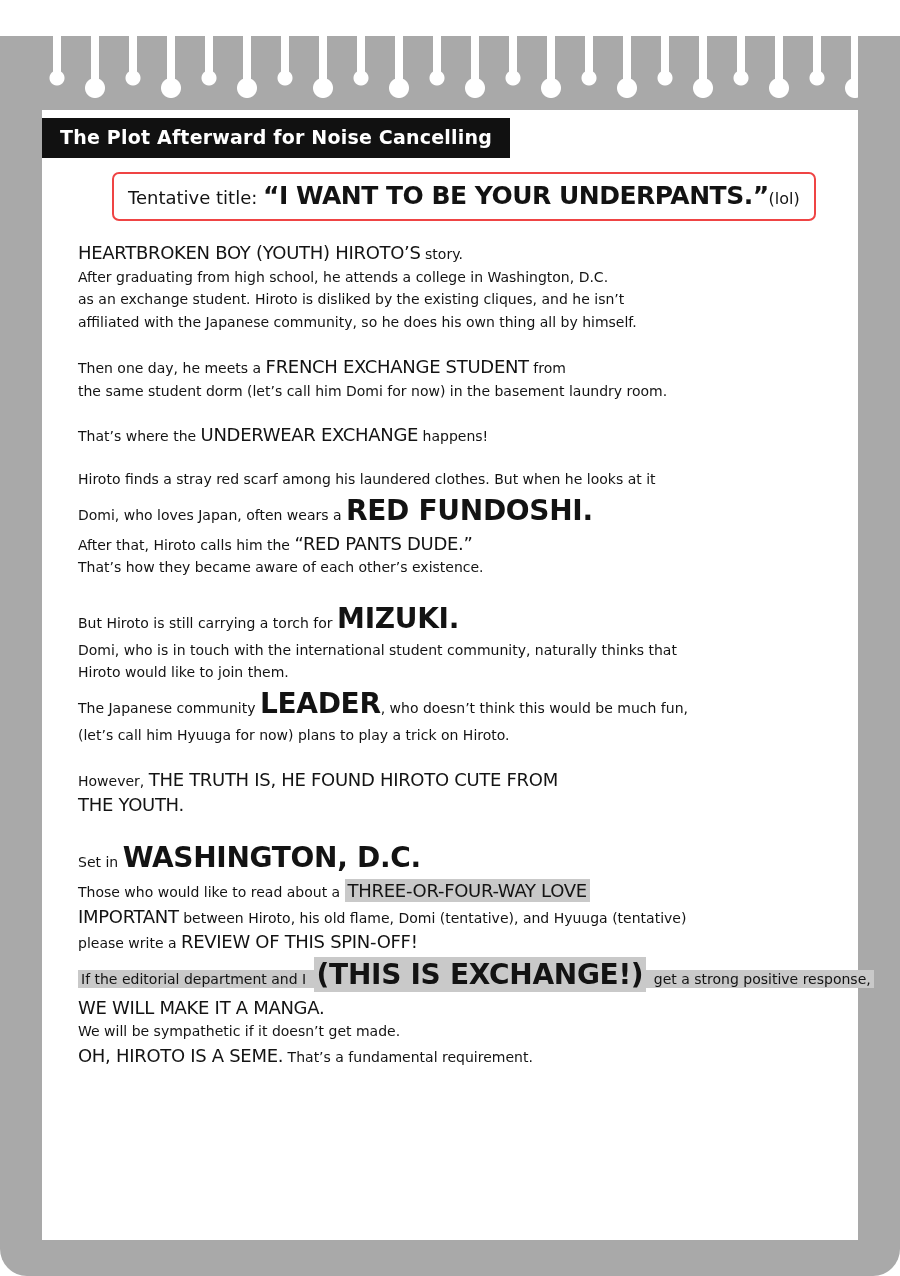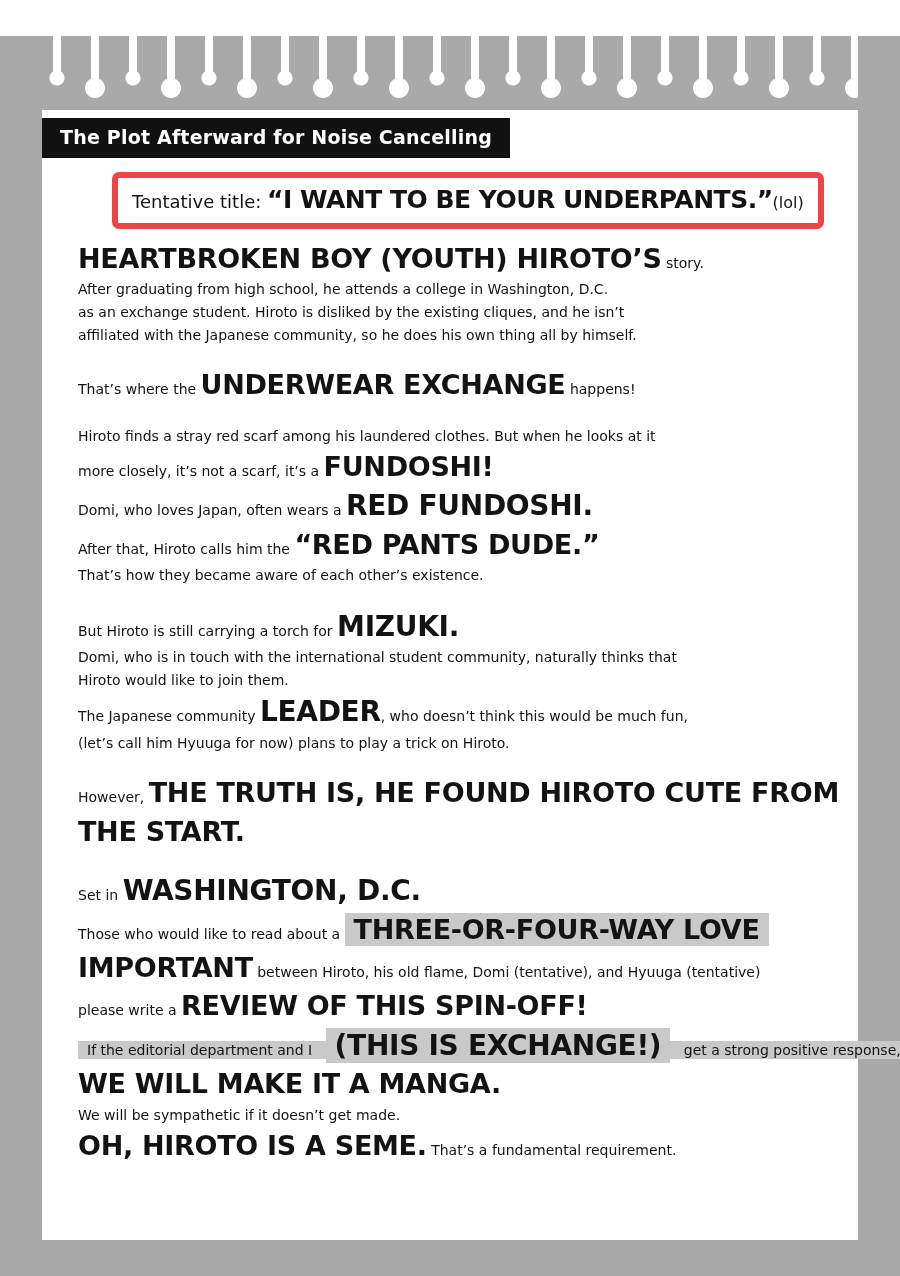--- a/index.html
+++ b/index.html
@@ -2,21 +2,21 @@
 <html style="--frame: #a9a9a9; --banner_bg: #111111; --banner_text: #ffffff; --highlight: #c9c9c9; --text: #131313;"><head>
 <meta charset="utf-8">
 <style>
   html,body { margin:0; padding:0; }
   body {
     width:900px; height:1276px;
     background:#ffffff;
     font-family:"DejaVu Sans", sans-serif;
     color:var(--text, #111);
   }
-  .page { position:relative; width:900px; height:1276px; overflow:hidden; background:#ffffff; }
+  .page { position:relative; width:900px; height:1276px; overflow:hidden; background:#ffffff;border-radius:27px; }
 
   
   .frame { position:absolute; background:var(--frame,#a9a9a9); }
   .frame.left   { left:0;   top:36px;   width:42px;  height:1204px; }
   .frame.right  { left:858px;top:36px;  width:42px;  height:1204px; }
   .frame.bottom { left:0;   top:1240px; width:900px; height:36px; }
 
   
   .frame-top {
     position:absolute; left:0; top:36px; width:900px; height:74px;
@@ -33,35 +33,35 @@
 
   .banner {
     position:absolute; left:42px; top:118px;
     background:var(--banner_bg,#111111); color:var(--banner_text,#ffffff);
     font-weight:bold; font-size:19px; line-height:1.2;
     padding:8px 18px 9px; white-space:nowrap; letter-spacing:0.2px;
   }
 
   .title-box {
     position:absolute; left:112px; top:172px;
-    border:6px solid #ef4444; border-radius:7px; background:#fff;
+    border:2px solid #ef4444; border-radius:7px; background:#fff;
     padding:7px 14px 9px; white-space:nowrap;
   }
   .tb-prefix { font-size:18px; }
   .tb-main   { font-size:25px; font-weight:bold; letter-spacing:-0.5px; }
   .tb-suffix { font-size:16px; }
 
   .content { position:absolute; left:78px; top:240px; width:762px; }
   .para { margin:0 0 20px 0; }
   .content .para:nth-child(7) { }
   .line { white-space:nowrap; line-height:1.42; }
   .seg    { font-size:14px; }
   .seg.b  { font-size:28px; font-weight:bold; letter-spacing:-0.3px; }
-  .seg.B  { font-size:27px; font-weight:bold; letter-spacing:-0.3px; }
-  .seg.hl { background:var(--highlight,#c8c8c8); padding:1px 9px; }
+  .seg.B  { font-size:18px; font-weight:normal; letter-spacing:-0.3px; }
+  .seg.hl { background:var(--highlight,#c8c8c8); padding:1px 3px; }
 </style>
 </head>
 <body>
 
 <div class="page">
 
   <div class="frame-top"></div>
   <div class="frame left"></div>
   <div class="frame right"></div>
   <div class="frame bottom"></div>
@@ -73,39 +73,42 @@
   </div>
 
   <div class="content">
       <div class="para">
         <div class="line"><span class="seg B">HEARTBROKEN BOY (YOUTH) HIROTO’S</span><span class="seg"> story.</span></div>
         <div class="line"><span class="seg">After graduating from high school, he attends a college in Washington, D.C.</span></div>
         <div class="line"><span class="seg">as an exchange student. Hiroto is disliked by the existing cliques, and he isn’t</span></div>
         <div class="line"><span class="seg">affiliated with the Japanese community, so he does his own thing all by himself.</span></div>
       </div>
       <div class="para">
+        <div class="line"><span class="seg">Then one day, he meets a </span><span class="seg B">FRENCH EXCHANGE STUDENT</span><span class="seg"> from</span></div>
+        <div class="line"><span class="seg">the same student dorm (let’s call him Domi for now) in the basement laundry room.</span></div>
+      </div>
+      <div class="para">
         <div class="line"><span class="seg">That’s where the </span><span class="seg B">UNDERWEAR EXCHANGE</span><span class="seg"> happens!</span></div>
       </div>
       <div class="para">
         <div class="line"><span class="seg">Hiroto finds a stray red scarf among his laundered clothes. But when he looks at it</span></div>
-        <div class="line"><span class="seg">more closely, it’s not a scarf, it’s a </span><span class="seg B">FUNDOSHI!</span></div>
         <div class="line"><span class="seg">Domi, who loves Japan, often wears a </span><span class="seg b">RED FUNDOSHI.</span></div>
         <div class="line"><span class="seg">After that, Hiroto calls him the </span><span class="seg B">“RED PANTS DUDE.”</span></div>
         <div class="line"><span class="seg">That’s how they became aware of each other’s existence.</span></div>
       </div>
       <div class="para">
         <div class="line"><span class="seg">But Hiroto is still carrying a torch for </span><span class="seg b">MIZUKI.</span></div>
         <div class="line"><span class="seg">Domi, who is in touch with the international student community, naturally thinks that</span></div>
         <div class="line"><span class="seg">Hiroto would like to join them.</span></div>
         <div class="line"><span class="seg">The Japanese community </span><span class="seg b">LEADER</span><span class="seg">, who doesn’t think this would be much fun,</span></div>
         <div class="line"><span class="seg">(let’s call him Hyuuga for now) plans to play a trick on Hiroto.</span></div>
       </div>
       <div class="para">
         <div class="line"><span class="seg">However, </span><span class="seg B">THE TRUTH IS, HE FOUND HIROTO CUTE FROM</span></div>
-        <div class="line"><span class="seg B">THE START.</span></div>
+        <div class="line"><span class="seg B">THE YOUTH.</span></div>
       </div>
       <div class="para">
         <div class="line"><span class="seg">Set in </span><span class="seg b">WASHINGTON, D.C.</span></div>
         <div class="line"><span class="seg">Those who would like to read about a </span><span class="seg B hl">THREE-OR-FOUR-WAY LOVE</span></div>
         <div class="line"><span class="seg B">IMPORTANT</span><span class="seg"> between Hiroto, his old flame, Domi (tentative), and Hyuuga (tentative)</span></div>
         <div class="line"><span class="seg">please write a </span><span class="seg B">REVIEW OF THIS SPIN-OFF!</span></div>
         <div class="line"><span class="seg hl">If the editorial department and I </span><span class="seg b hl">(THIS IS EXCHANGE!)</span><span class="seg hl"> get a strong positive response,</span></div>
         <div class="line"><span class="seg B">WE WILL MAKE IT A MANGA.</span></div>
         <div class="line"><span class="seg">We will be sympathetic if it doesn’t get made.</span></div>
         <div class="line"><span class="seg B">OH, HIROTO IS A SEME.</span><span class="seg"> That’s a fundamental requirement.</span></div>

